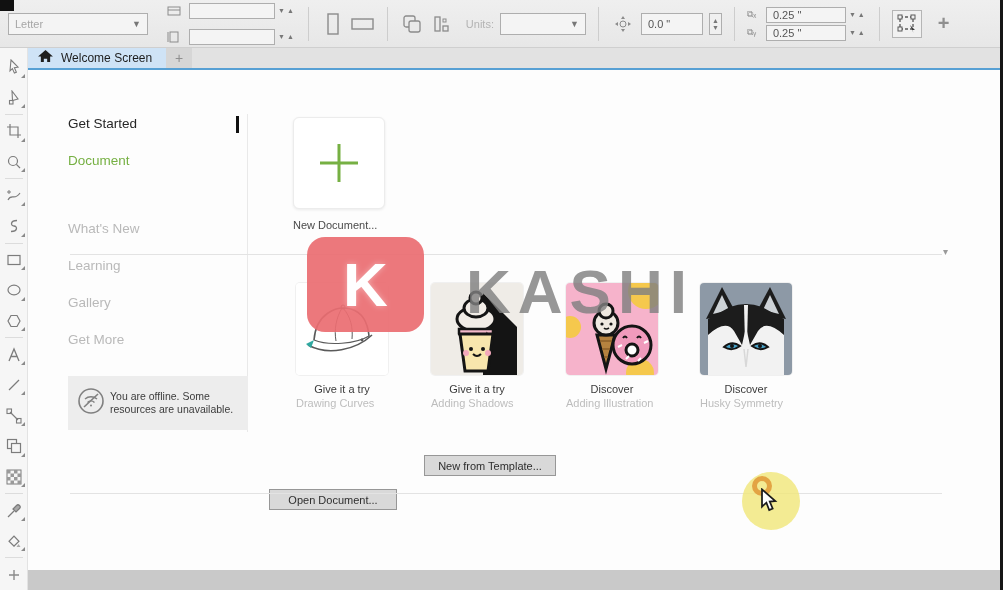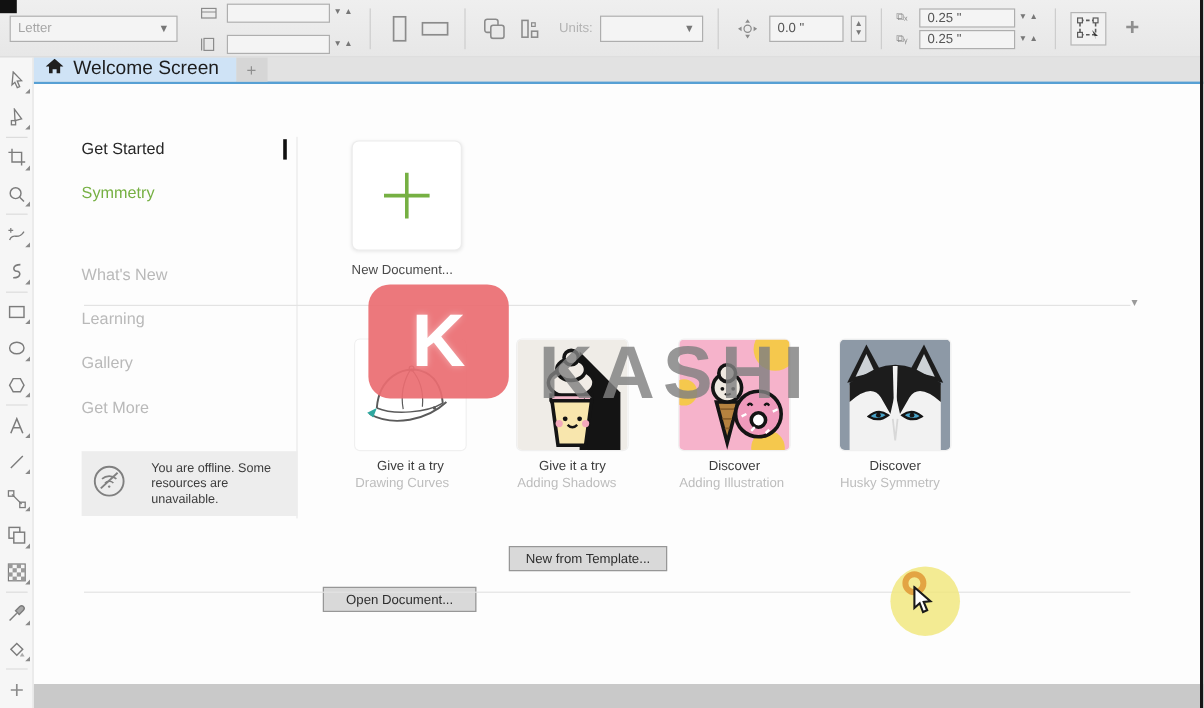--- a/index.html
+++ b/index.html
@@ -32,21 +32,21 @@
   .dup-row .fld { width:80px; height:16px; color:#555; }
   .dup-ic { font-size:9px; color:#8b8b8b; width:16px; }
   .tbtn { width:30px; height:28px; border:1px solid #b5b5b5; background:#f1f1f1;
     display:flex; align-items:center; justify-content:center; }
   .plus-btn { color:#8f8f8f; font-size:20px; font-weight:bold; margin-left:10px; }
 
   
   .tabbar { position:absolute; left:28px; top:48px; right:0; height:22px; background:#e2e2e2;
     border-bottom:2px solid #57a0d4; display:flex; align-items:flex-end; }
   .tab { height:20px; background:#cfe3f6; display:flex; align-items:center; gap:8px;
-    padding:0 14px 0 10px; font-size:16px; color:#1d1d1d; }
+    padding:0 14px 0 10px; font-size:12px; color:#1d1d1d; }
   .newtab { width:26px; height:20px; background:#d6d6d6; color:#8f8f8f; display:flex;
     align-items:center; justify-content:center; font-size:14px; }
 
   
   .toolbox { position:absolute; left:0; top:48px; width:28px; bottom:0; background:#f6f6f6;
     border-right:1px solid #e3e3e3; display:flex; flex-direction:column; align-items:center;
     padding-top:4px; overflow:hidden; z-index:4; }
   .tool { position:relative; width:24px; height:31px; display:flex; align-items:center; justify-content:center; }
   .tool svg { display:block; }
   .tool.fly::after { content:""; position:absolute; right:1px; bottom:5px;
@@ -55,21 +55,21 @@
 
   
   .content { position:absolute; left:28px; top:70px; right:0; bottom:20px; background:#fdfdfd; overflow:hidden; }
   .nav-item { position:absolute; left:40px; width:166px; text-align:left; font-size:13.5px; color:#b9b9b9; }
   .nav-item.active { color:#262626; }
   .nav-item.green { color:#76b043; }
   .nav-caret { position:absolute; left:208px; top:46px; width:3px; height:17px; background:#111; }
   .nav-divider { position:absolute; left:219px; top:44px; width:1px; height:318px; background:#e9e9e9; }
 
   .offline-box { position:absolute; left:40px; top:306px; width:180px; height:54px; background:#ededed;
-    display:flex; align-items:center; gap:20px; padding:6px 8px; }
+    display:flex; align-items:center; gap:4px; padding:6px 8px; }
   .offline-text { font-size:10.5px; color:#3c3c3c; line-height:13px; }
 
   .newdoc-card { position:absolute; left:265px; top:47px; width:92px; height:92px; background:#fff;
     border:1px solid #ececec; border-radius:6px; box-shadow:0 1px 3px rgba(0,0,0,.08);
     display:flex; align-items:center; justify-content:center; }
   .newdoc-label { position:absolute; left:265px; top:149px; font-size:11px; color:#4a4a4a; }
 
   .sect-divider { position:absolute; left:42px; top:184px; width:872px; height:1px; background:#e3e3e3; }
   .sect-caret { position:absolute; left:915px; top:176px; font-size:10px; color:#9a9a9a; }
   .bottom-divider { position:absolute; left:42px; top:423px; width:872px; height:1px; background:#e3e3e3; }
@@ -84,22 +84,22 @@
   .wbtn { position:absolute; top:385px; height:21px; background:#d9d9d9; border:1px solid #979797;
     font-size:11px; color:#2e2e2e; display:flex; align-items:center; justify-content:center; }
   .btn-open { left:241px; width:128px;margin-top:34px; }
   .btn-tmpl { left:396px; width:132px; }
 
   
   .wm-badge { position:absolute; left:279px; top:167px; width:117px; height:95px;
     background:rgba(234,108,113,.92); border-radius:18px; display:flex; align-items:center;
     justify-content:center; z-index:6; }
   .wm-badge span { color:#fff; font-size:62px; font-weight:bold; text-shadow:0 0 6px rgba(255,255,255,.4); }
-  .wm-text { position:absolute; left:421px; top:186px; font-size:62px; font-weight:bold;
-    color:rgba(128,128,128,.82); letter-spacing:7px; z-index:6;margin-top:20px; }
+  .wm-text { position:absolute; left:438px; top:186px; font-size:62px; font-weight:bold;
+    color:rgba(128,128,128,.82); letter-spacing:7px; z-index:6; }
 
   
   .cursor-hl { position:absolute; left:714px; top:402px; width:58px; height:58px; border-radius:50%;
     background:rgba(240,230,120,.8); z-index:7; }
   .cursor-ring { position:absolute; left:10px; top:4px; width:20px; height:20px; border-radius:50%;
     border:5px solid rgba(222,140,40,.75); }
   .cursor-arrow { position:absolute; left:18px; top:16px; }
 
   .bottomstrip { position:absolute; left:28px; top:570px; right:0; height:20px; background:#c9c9c9; }
   .rightedge { position:absolute; right:0; top:0; width:3px; height:100%; background:#161616; z-index:8; }
@@ -345,21 +345,21 @@
       <svg width="16" height="16" fill="none" stroke="#8b8b8b" stroke-width="1.4">
           <path d="M8 3 V13 M3 8 H13"></path>
         </svg>
     </div>
   </div>
 
   <div class="content">
 
     <div class="nav-item active" style="top:46px;">Get Started</div>
     <div class="nav-caret"></div>
-    <div class="nav-item green" style="top:83px;">Symmetry</div>
+    <div class="nav-item green" style="top:83px;">Document</div>
     <div class="nav-item" style="top:188px;">Learning</div>
     <div class="nav-item" style="top:151px;">What's New</div>
     <div class="nav-item" style="top:225px;">Gallery</div>
     <div class="nav-item" style="top:262px;">Get More</div>
     <div class="nav-divider"></div>
 
     <div class="offline-box">
       <span>
         <svg width="30" height="30" viewBox="0 0 30 30" fill="none" stroke="#808080" stroke-width="1.6">
           <circle cx="15" cy="15" r="12"></circle>

